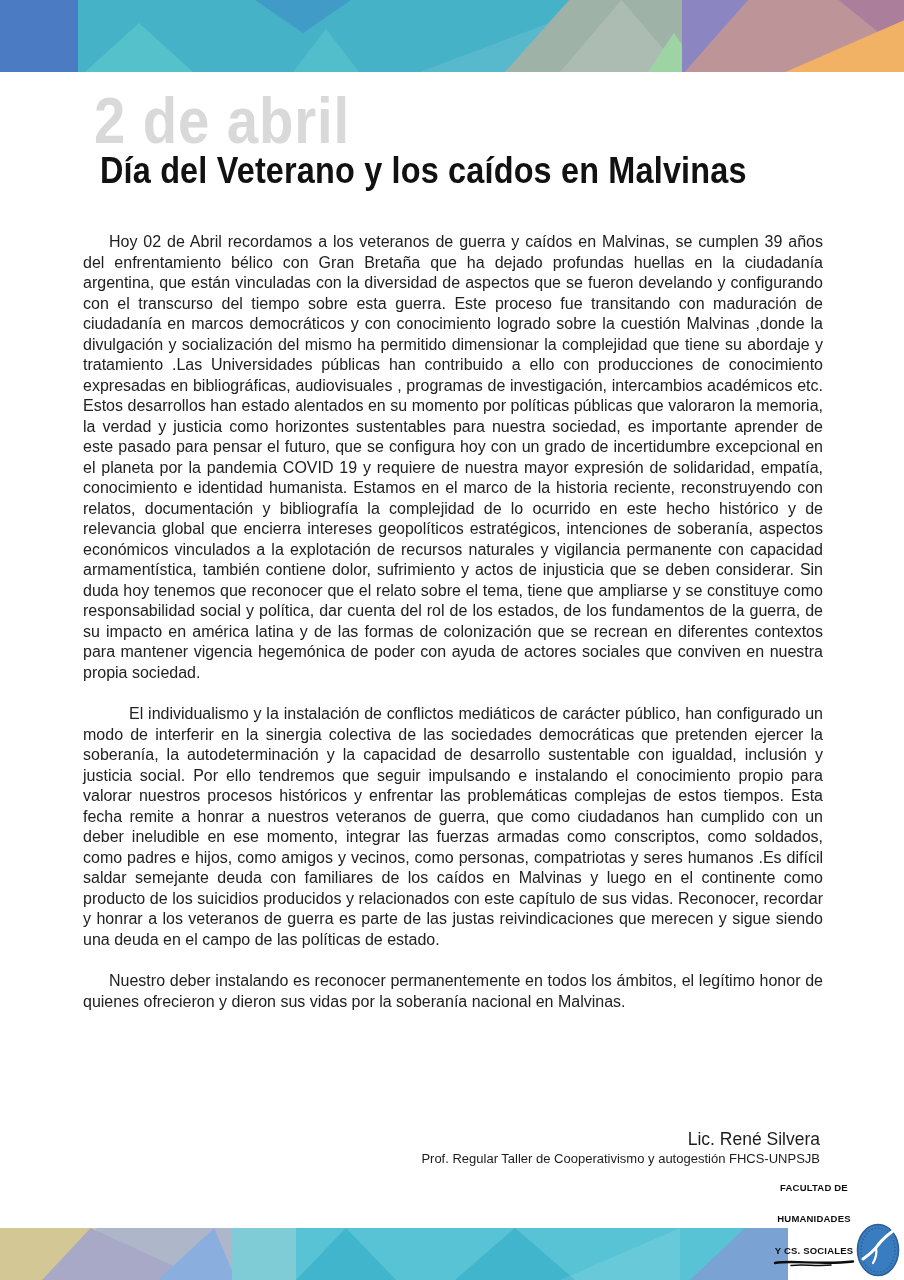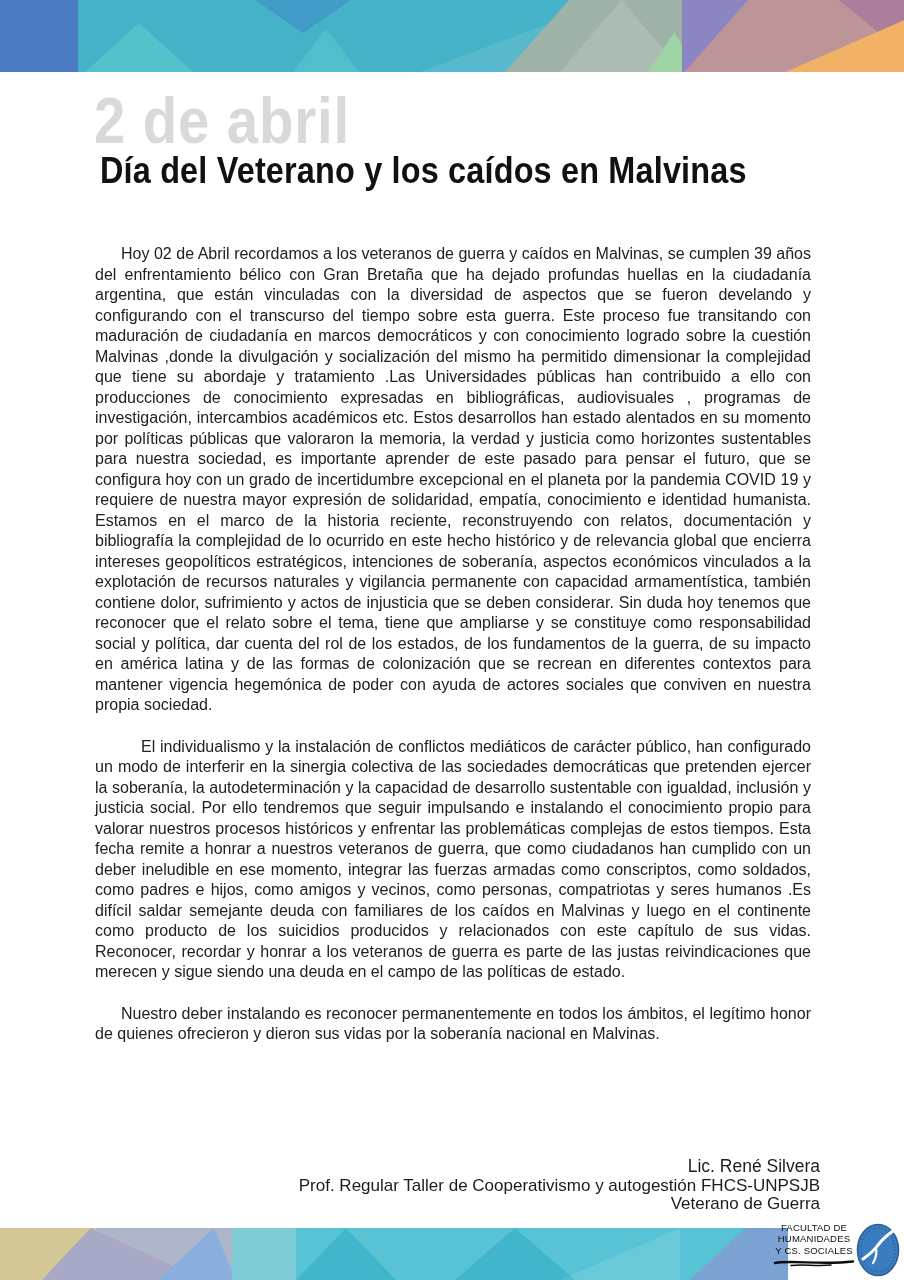--- a/index.html
+++ b/index.html
@@ -68,37 +68,37 @@
     position:absolute;left:100px;top:150px;
     font-size:36px;font-weight:700;color:#111;letter-spacing:.2px;
     transform:scaleX(.90);transform-origin:left top;white-space:nowrap;
   }
 
   
   .doc-body{
     position:absolute;left:83px;top:232px;width:740px;
     font-size:16px;line-height:20.5px;text-align:justify;color:#212121;
   }
-  .doc-body p{margin:12px;}
+  .doc-body p{margin:0;}
   .doc-body p + p{margin-top:21px;}
   .indent-sm{text-indent:26px;}
   .indent-lg{text-indent:46px;}
 
   
   .signature{
-    position:absolute;right:84px;top:1128px;text-align:right;color:#1c1c1c;margin-top:27px;
+    position:absolute;right:84px;top:1128px;text-align:right;color:#1c1c1c;
   }
   .sig-name{font-size:17.5px;line-height:22px;}
-  .sig-line{font-size:17px;line-height:17.5px;}
+  .sig-line{font-size:13px;line-height:17.5px;}
 
   
   .faculty-block{
     position:absolute;right:44px;bottom:12px;width:92px;text-align:center;
   }
-  .faculty-line{font-size:9.5px;font-weight:400;line-height:11.5px;color:#0d0d0d;letter-spacing:.2px;}
+  .faculty-line{font-size:9.5px;font-weight:700;line-height:11.5px;color:#0d0d0d;letter-spacing:.2px;margin-top:20px;}
   .faculty-squiggle{display:block;margin:2px auto 0;}
   .oval-logo{position:absolute;right:3px;bottom:2px;}
 </style>
 </head>
 <body>
 
 <div class="band band-top">
   <div class="seg tb-blue"></div>
   <div class="seg tb-teal"></div>
   <div class="seg tb-teal-light1"></div>
@@ -119,21 +119,20 @@
 
 <div class="doc-body">
   <p class="indent-sm">Hoy 02 de Abril recordamos a los veteranos de guerra y caídos en Malvinas, se cumplen 39 años del enfrentamiento bélico con Gran Bretaña que ha dejado profundas huellas en la ciudadanía argentina, que están vinculadas con la diversidad de aspectos que se fueron develando y configurando con el transcurso del tiempo sobre esta guerra. Este proceso fue transitando con maduración de ciudadanía en marcos democráticos y con conocimiento logrado sobre la cuestión Malvinas ,donde la divulgación y socialización del mismo ha permitido dimensionar la complejidad que tiene su abordaje y tratamiento .Las Universidades públicas han contribuido a ello con producciones de conocimiento expresadas en bibliográficas, audiovisuales , programas de investigación, intercambios académicos etc. Estos desarrollos han estado alentados en su momento por políticas públicas que valoraron la memoria, la verdad y justicia como horizontes sustentables para nuestra sociedad, es importante aprender de este pasado para pensar el futuro, que se configura hoy con un grado de incertidumbre excepcional en el planeta por la pandemia COVID 19 y requiere de nuestra mayor expresión de solidaridad, empatía, conocimiento e identidad humanista. Estamos en el marco de la historia reciente, reconstruyendo con relatos, documentación y bibliografía la complejidad de lo ocurrido en este hecho histórico y de relevancia global que encierra intereses geopolíticos estratégicos, intenciones de soberanía, aspectos económicos vinculados a la explotación de recursos naturales y vigilancia permanente con capacidad armamentística, también contiene dolor, sufrimiento y actos de injusticia que se deben considerar. Sin duda hoy tenemos que reconocer que el relato sobre el tema, tiene que ampliarse y se constituye como responsabilidad social y política, dar cuenta del rol de los estados, de los fundamentos de la guerra, de su impacto en américa latina y de las formas de colonización que se recrean en diferentes contextos para mantener vigencia hegemónica de poder con ayuda de actores sociales que conviven en nuestra propia sociedad.</p>
   <p class="indent-lg">El individualismo y la instalación de conflictos mediáticos de carácter público, han configurado un modo de interferir en la sinergia colectiva de las sociedades democráticas que pretenden ejercer la soberanía, la autodeterminación y la capacidad de desarrollo sustentable con igualdad, inclusión y justicia social. Por ello tendremos que seguir impulsando e instalando el conocimiento propio para valorar nuestros procesos históricos y enfrentar las problemáticas complejas de estos tiempos. Esta fecha remite a honrar a nuestros veteranos de guerra, que como ciudadanos han cumplido con un deber ineludible en ese momento, integrar las fuerzas armadas como conscriptos, como soldados, como padres e hijos, como amigos y vecinos, como personas, compatriotas y seres humanos .Es difícil saldar semejante deuda con familiares de los caídos en Malvinas y luego en el continente como producto de los suicidios producidos y relacionados con este capítulo de sus vidas. Reconocer, recordar y honrar a los veteranos de guerra es parte de las justas reivindicaciones que merecen y sigue siendo una deuda en el campo de las políticas de estado.</p>
   <p class="indent-sm">Nuestro deber instalando es reconocer permanentemente en todos los ámbitos, el legítimo honor de quienes ofrecieron y dieron sus vidas por la soberanía nacional en Malvinas.</p>
 </div>
 
 <div class="signature">
   <div class="sig-name">Lic. René Silvera</div>
   <div class="sig-line">Prof. Regular Taller de Cooperativismo y autogestión FHCS-UNPSJB</div>
-  <div class="sig-line">Veterano de Guerra</div>
 </div>
 
 <div class="band band-bottom">
   <div class="seg bb-khaki"></div>
   <div class="seg bb-bluegray"></div>
   <div class="seg bb-lavender"></div>
   <div class="seg bb-blue-tri"></div>
   <div class="seg bb-lightteal"></div>
   <div class="seg bb-cyan"></div>
   <div class="seg bb-cyan-dark1"></div>

